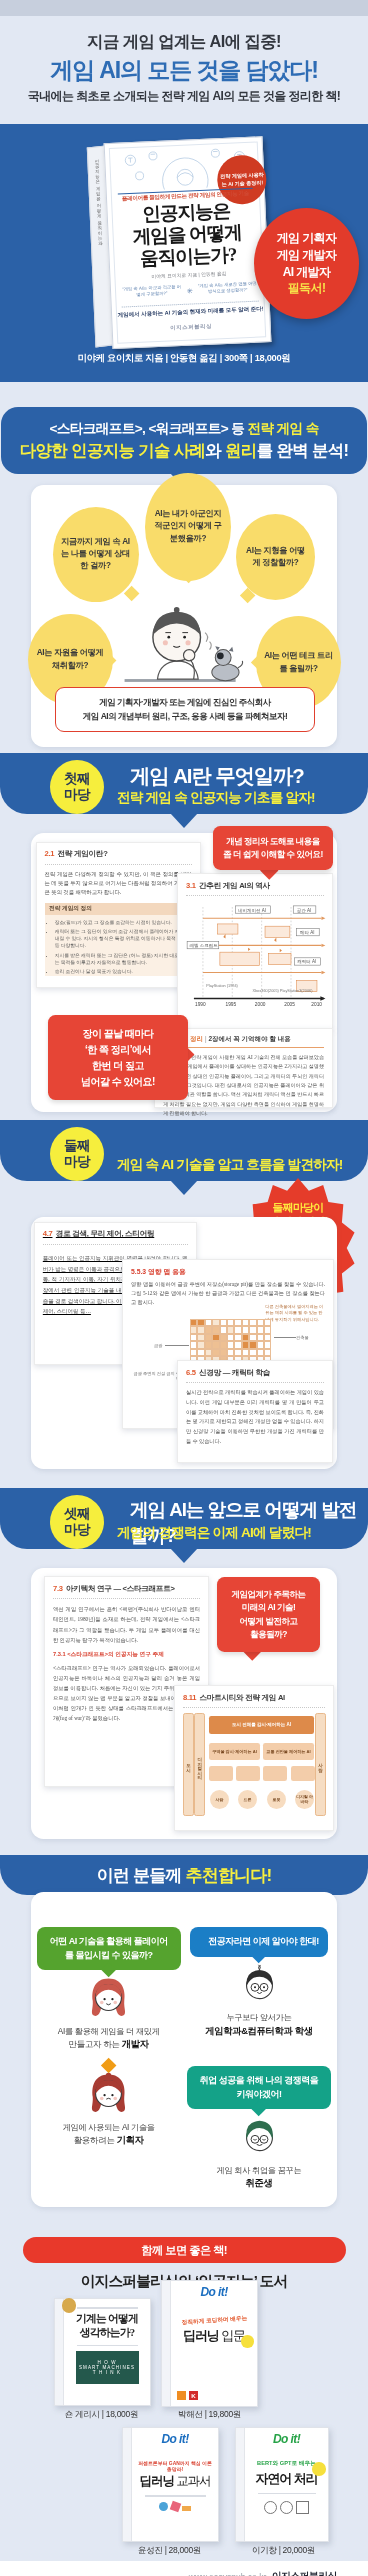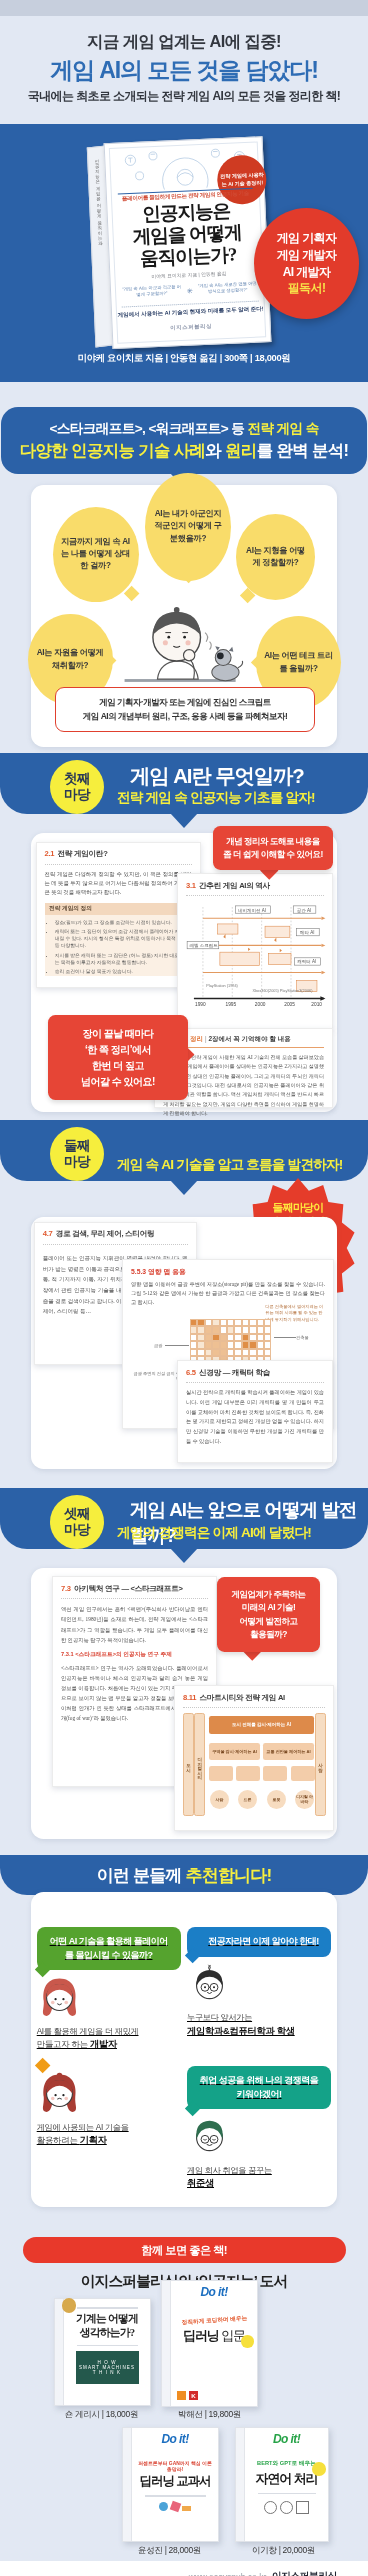--- a/index.html
+++ b/index.html
@@ -78,21 +78,21 @@
   .gline{position:absolute;border-top:0.6px solid #888;}
   
   .scbox{position:absolute;background:#dd8a4a;color:#fff;font-size:4.5px;font-weight:700;display:flex;align-items:center;justify-content:center;text-align:center;border-radius:2.3px;line-height:1.3;}
   .scbox2{position:absolute;background:#f3cdaa;color:#7a4a22;font-size:4.1px;font-weight:700;display:flex;align-items:center;justify-content:center;text-align:center;border-radius:2.3px;line-height:1.25;padding:1.1px;box-sizing:border-box;}
   .scstrip{position:absolute;background:#f6ddc3;border:0.6px solid #e8b98c;writing-mode:vertical-rl;font-size:4.5px;color:#8a5a2e;font-weight:700;display:flex;align-items:center;justify-content:center;border-radius:2.3px;}
   .sccirc{position:absolute;width:19px;height:19px;border-radius:50%;background:#f7dcc0;border:0.6px solid #e0a univ870;color:#7a4a22;font-size:3.9px;font-weight:700;display:flex;align-items:center;justify-content:center;text-align:center;line-height:1.2;}
   
   #recband{top:1839px;height:40px;}
   .rectitle{top:9px;width:368px;font-size:17px;font-weight:800;letter-spacing:-0.8px;color:#fff;}
   #reccard{left:31px;top:1876px;width:306px;height:315px;}
-  .rec-item{position:absolute;width:144px;display:flex;flex-direction:column;text-decoration:underline;}
+  .rec-item{position:absolute;width:144px;display:flex;flex-direction:column;align-items:center;}
   .rbubble{max-width:127px;border-radius:8px;color:#fff;font-size:9px;font-weight:800;text-align:center;line-height:1.5;padding:8px 9px;letter-spacing:-0.5px;}
   .rtail2{width:11.3px;height:11.3px;transform:rotate(45deg);margin-top:-6.2px;}
   .rcap1{margin-top:5.7px;font-size:8.2px;color:#3d3d3d;letter-spacing:-0.3px;}
   .rcap2{font-size:8.5px;color:#3d3d3d;margin-top:1.7px;letter-spacing:-0.3px;}
   .rcap2 b{font-size:9.3px;color:#111;}
   
   #pill{left:22.7px;top:2221px;width:323px;height:26px;background:#e8392b;border-radius:13px;color:#fff;font-size:11.3px;font-weight:800;display:flex;align-items:center;justify-content:center;letter-spacing:-0.6px;}
   #relhead{top:2256px;width:368px;font-size:14.7px;font-weight:800;color:#222;letter-spacing:-0.8px;}
   .book{position:absolute;background:#fff;border:0.6px solid #e0e3e9;box-shadow:1.7px 2.8px 5.7px rgba(100,110,130,.25);display:flex;}
   .bspine{width:8px;background:#f2f4f8;border-right:0.6px solid #e2e5ea;}
@@ -194,21 +194,21 @@
       <circle cx="122" cy="94" r="10" fill="#faf6f2" stroke="#4a4a4a" stroke-width="2"></circle>
       <path d="M130 136 Q134 112 124 102" stroke="#4a4a4a" stroke-width="2" fill="none"></path>
       <path d="M150 54 q8 6 2 16 M158 70 q6 6 0 14" stroke="#999" stroke-width="2" fill="none"></path>
       <ellipse cx="186" cy="124" rx="24" ry="15" fill="#b9bec6" stroke="#555" stroke-width="1.8"></ellipse>
       <circle cx="182" cy="98" r="14" fill="#b9bec6" stroke="#555" stroke-width="1.8"></circle>
       <circle cx="177" cy="95" r="6" fill="#23272d"></circle>
       <path d="M172 86 l-4 -8 l8 2 Z M192 86 l6 -7 l2 9 Z" fill="#6d727b"></path>
       <path d="M208 116 q10 -4 8 -12" stroke="#555" stroke-width="2" fill="none"></path>
     </svg>
     <div id="callout" class="abs ctr">
-      <div>게임 기획자·개발자 또는 게임에 진심인 스크립트</div>
+      <div>게임 기획자·개발자 또는 게임에 진심인 주식회사</div>
       <div>게임 AI의 개념부터 원리, 구조, 응용 사례 등을 파헤쳐보자!</div>
     </div>
   </div>
 
   <div class="abs mband" style="top:737px;">
     <div class="mcircle">
         <div>첫째</div>
         <div>마당</div>
       </div>
     <div class="mtitle">게임 AI란 무엇일까?</div>
@@ -332,21 +332,21 @@
       </div>
     <div class="star-b">
       <div>둘째마당을 먼저 읽고,</div>
       <div>다른 장으로</div>
       <div>넘어가는 것을</div>
       <div>추천합니다.</div>
     </div>
   </div>
 
   <div class="abs card" style="left:31px;top:1201px;width:306px;height:252px;">
-    <div class="pcard" style="left:2.8px;top:4.5px;width:163px;height:143px;">
+    <div class="pcard" style="left:2.8px;top:4.5px;width:163px;height:143px;text-decoration:underline;">
       <div class="ptitle"><span class="pnum">4.7</span><span>경로 검색, 무리 제어, 스티어링</span></div>
       <div class="dotted"></div>
       <div class="serif" style="font-size:5.5px;line-height:1.95;margin-top:8px;">플레이어 또는 인공지능 지휘관이 명령을 내려야 합니다. 멤버가 받는 명령은 이동과 공격으로, 형태는 적의 위치까지 이동, 적 기지까지 이동, 자기 위치까지 이동 등 다양합니다. 3장에서 관련 인공지능 기술을 내비게이션 AI라 하고 알고리즘을 경로 검색이라고 합니다. 이처럼 경로 검색과 함께 무리 제어, 스티어링 등…</div>
     </div>
 
     <div class="pcard" style="left:91px;top:42px;width:212px;height:170px;z-index:2;">
       <div style="font-size:6.8px;font-weight:800;color:#d8402f;"><span>5.5.3</span> <span>영향 맵 응용</span></div>
       <div class="serif" style="font-size:5.2px;line-height:1.7;margin-top:3.4px;">영향 맵을 이용하여 금광 주변에 저장소(storage pit)를 만들 장소를 찾을 수 있습니다. 그림 5-12와 같은 맵에서 가능한 한 금광과 가깝고 다른 건축물과는 먼 장소를 찾는다고 합시다.</div>
       <div style="position:absolute;right:5.7px;top:44px;width:62px;font-size:4.2px;color:#b06a33;line-height:1.5;">다른 건축물에서 멀어지려는 이유는 채취 시야를 될 수 있는 한 넓게 유지하기 위해서입니다.</div>
       <div id="igrid" style="position:absolute;left:67px;top:59px;">
@@ -480,21 +480,21 @@
     <div class="mcircle">
         <div>셋째</div>
         <div>마당</div>
       </div>
     <div class="mtitle" style="font-size:18.7px;">게임 AI는 앞으로 어떻게 발전할까?</div>
     <div class="msub">게임의 경쟁력은 이제 AI에 달렸다!</div>
     <div class="pt-down"></div>
   </div>
 
   <div class="abs card" style="left:31px;top:1552px;width:306px;height:271px;">
-    <div class="pcard" style="left:21px;top:8px;width:165px;height:211px;">
+    <div class="pcard" style="left:13px;top:8px;width:165px;height:211px;">
       <div class="ptitle"><span class="pnum">7.3</span><span>아키텍처 연구 — &lt;스타크래프트&gt;</span></div>
       <div class="dotted"></div>
       <div class="serif" style="font-size:5.3px;line-height:1.9;">액션 게임 연구에서는 흔히 &lt;팩맨&gt;(주식회사 반다이남코 엔터테인먼트, 1980년)을 소재로 하는데, 전략 게임에서는 &lt;스타크래프트&gt;가 그 역할을 했습니다. 두 게임 모두 플레이어를 대신한 인공지능 탐구가 목적이었습니다.</div>
       <div style="font-size:5.7px;font-weight:800;color:#d8402f;margin:6.8px 0 3.4px 0;">7.3.1 &lt;스타크래프트&gt;의 인공지능 연구 주제</div>
       <div class="serif" style="font-size:5.3px;line-height:1.9;">&lt;스타크래프트&gt; 연구는 역사가 오래되었습니다. 플레이어로서 인공지능은 바둑이나 체스의 인공지능과 달리 숨겨 놓은 게임 정보를 이용합니다. 처음에는 자신이 있는 기지 주위만 볼 수 있으므로 보이지 않는 맵 부분을 알고자 정찰을 보내야 했습니다. 이처럼 안개가 낀 듯한 상태를 스타크래프트에서는 ‘전장의 안개(fog of war)’라 불렀습니다.</div>
     </div>
 
     <div class="tip" style="left:186px;top:9px;width:103px;height:75px;font-size:8.5px;line-height:1.55;z-index:3;">
       <div>게임업계가 주목하는</div>
       <div>미래의 AI 기술!</div>
@@ -633,21 +633,21 @@
       <div style="position:absolute;left:18px;bottom:5.7px;width:9px;height:9px;background:#d22b2b;color:#fff;font-size:6.2px;font-weight:800;line-height:9px;">K</div>
     </div>
   </div>
   <div class="credit" style="left:150px;top:2393px;width:119px;">박해선 | 19,800원</div>
 
   <div class="book" style="left:122px;top:2411px;width:95px;height:113px;">
     <div class="bspine"></div>
     <div class="bbody">
       <div class="doit" style="color: rgb(29, 111, 192);">Do it!</div>
       <div style="margin-top: 14.7px; font-size: 4.9px; font-weight: 800; color: rgb(216, 64, 47);">퍼셉트론부터 GAN까지 핵심 이론 총망라!</div>
-      <div style="font-size:12.5px;font-weight:800;color:#1c1c1c;letter-spacing:-1.1px;margin-top:1.7px;"><span>딥러닝</span> <span style="font-weight:700;">교과서</span></div>
+      <div style="font-size:12.5px;font-weight:800;color:#1c1c1c;letter-spacing:-1.1px;margin-top:1.7px;"><span>딥러닝</span> <span style="font-weight:400;">교과서</span></div>
       <div class="gline2" style="margin-top:4.5px;"></div>
       <div style="margin-top:5.7px;">
         <span style="display:inline-block;width:9px;height:9px;border-radius:50%;background:#4ba3d8;"></span>
         <span style="display:inline-block;width:9px;height:9px;background:#e8657a;transform:rotate(20deg);"></span>
         <span style="display:inline-block;width:9px;height:5.7px;background:#f0a84b;"></span>
       </div>
     </div>
   </div>
   <div class="credit" style="left:110px;top:2529px;width:119px;">윤성진 | 28,000원</div>
 

